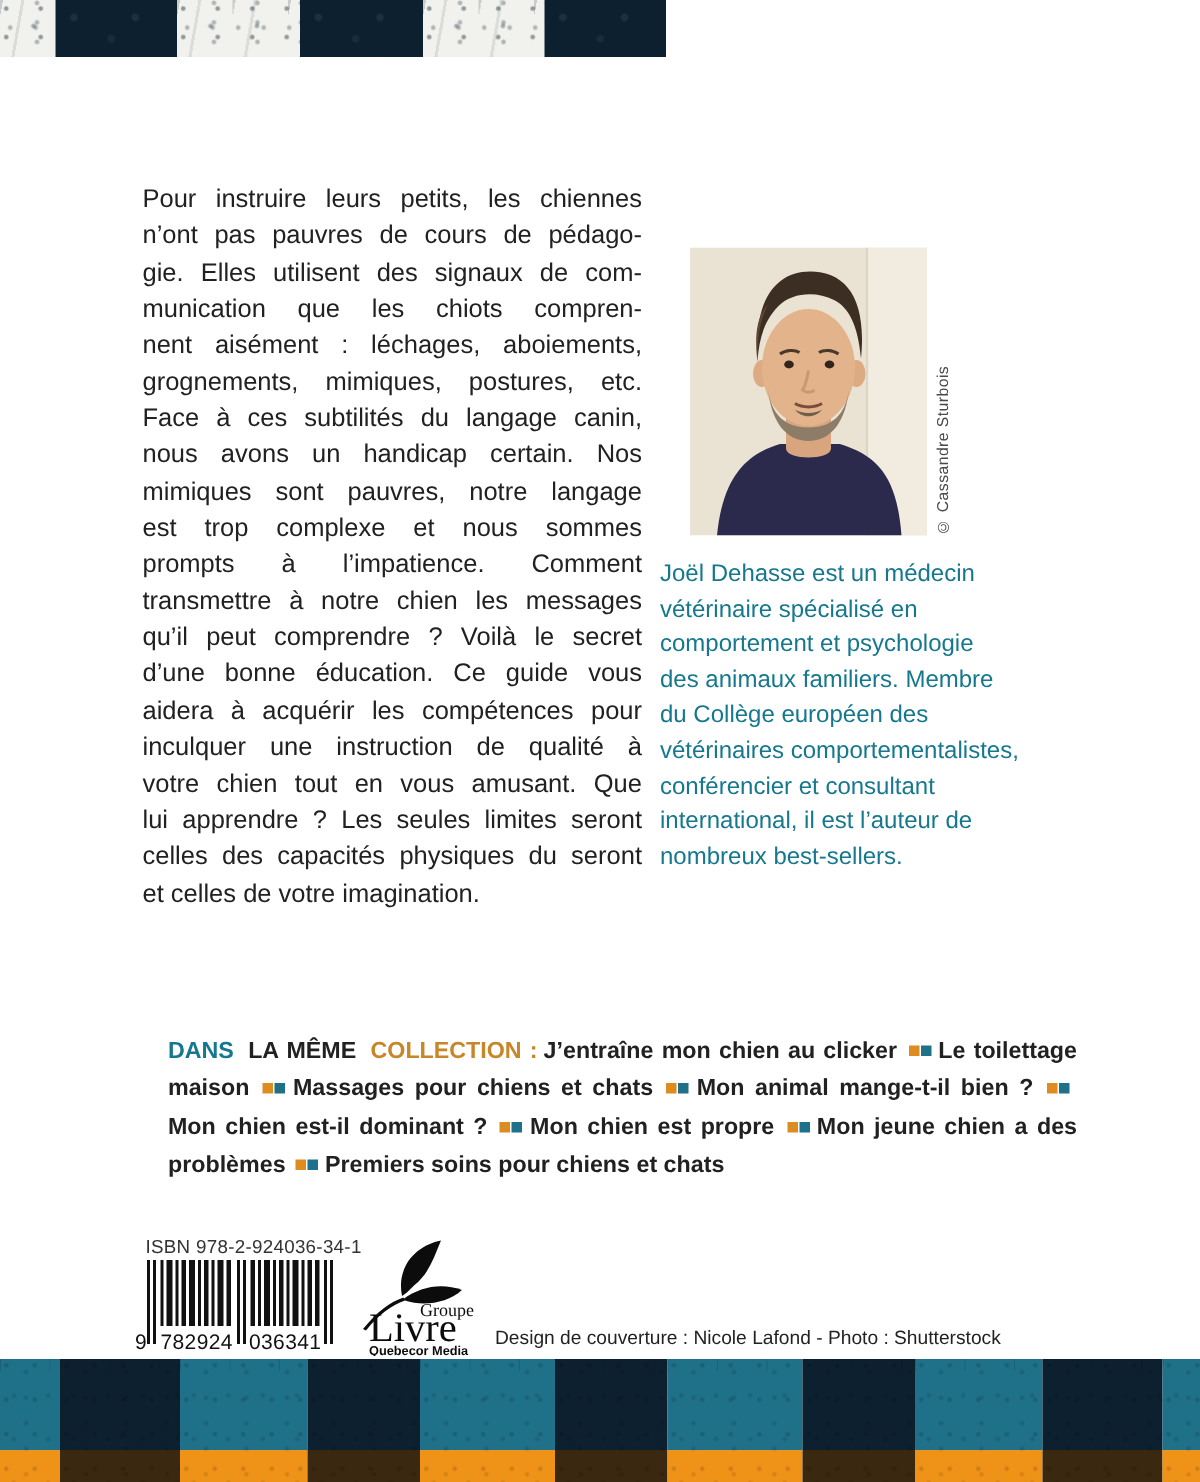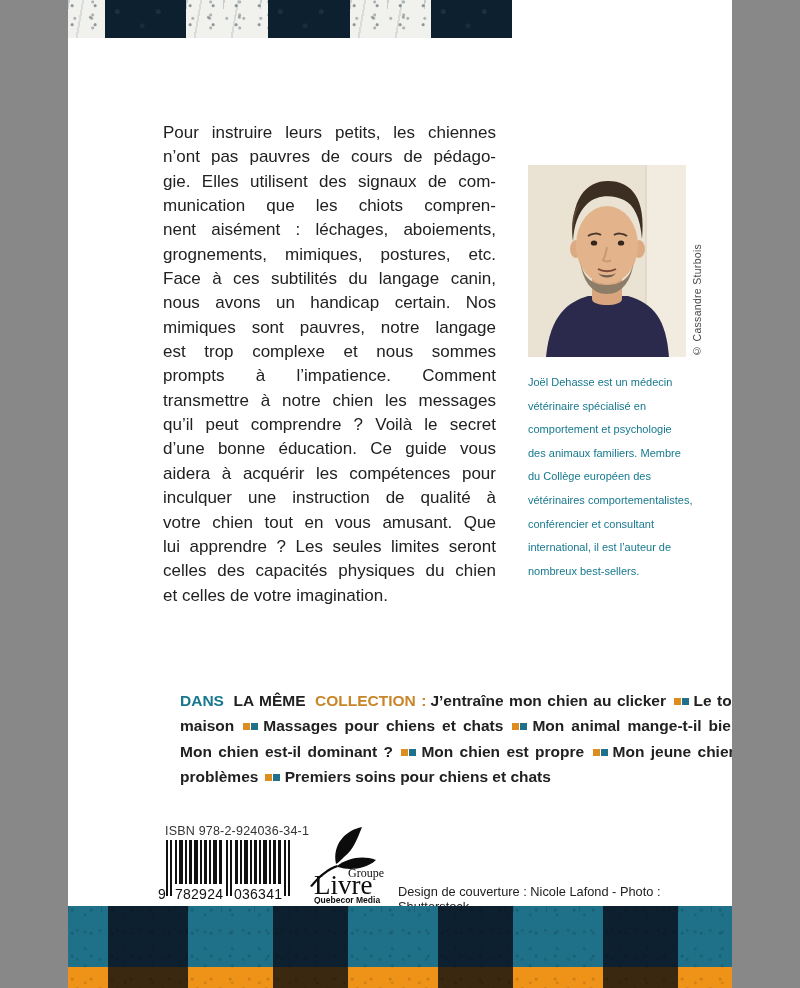--- a/index.html
+++ b/index.html
@@ -1,18 +1,18 @@
 <!DOCTYPE html>
 <html lang="fr" style="--teal: #1f7089; --teal_text: #16788e; --orange: #ef9318; --orange_text: #c8862a; --orange_text2: #dd8c1f; --dark_navy: #0d2030; --dark_brown: #3a2910; --ink: #212121; --credit_gray: #4a4a4a; --photo_bg: #eae2d2;"><head>
 <meta charset="utf-8">
 <style>
   * { margin:0; padding:0; box-sizing:border-box; }
   html,body { background:#888; }
   .page {
-    position:relative; width:664px; height:988px; margin:0 auto;
+    position:relative; width:800px; height:988px; margin:0 auto;
     background:#ffffff; overflow:hidden;
     font-family:"Liberation Sans", sans-serif;
   }
 
   
   .top-strip { position:absolute; left:0; top:0; height:38px; display:flex; }
   .top-strip .blk { height:38px; position:relative; }
   .tex-light {
     background:
       radial-gradient(circle at 18% 30%, rgba(20,40,50,.45) 0 1px, transparent 2px),
@@ -57,22 +57,22 @@
   
   .photo { position:absolute; left:460px; top:165px; width:158px; height:192px; }
   .photo svg { display:block; }
   .photo-credit {
     position:absolute; left:621px; top:165px; height:192px; width:16px;
     writing-mode:vertical-rl; transform:rotate(180deg);
     display:flex; justify-content:flex-start; align-items:center;
     font-size:10.5px; color:var(--credit_gray); letter-spacing:.3px;
   }
   .bio {
-    position:absolute; left:460px; top:371px; width:250px;
-    font-size:11px; line-height:23.6px; color:var(--teal_text);
+    position:absolute; left:440px; top:371px; width:250px;
+    font-size:16px; line-height:23.6px; color:var(--teal_text);
   }
 
   
   .collection {
     position:absolute; left:112px; top:688px; width:606px;
     font-size:15.5px; line-height:24.3px; font-weight:700; color:var(--ink);
     text-align:justify;
   }
   .c-dans { color:var(--teal_text); margin-right:4px; }
   .c-meme { color:var(--ink); margin-right:4px; }
@@ -116,21 +116,21 @@
       <div class="syn-line">mimiques sont pauvres, notre langage</div>
       <div class="syn-line">est trop complexe et nous sommes</div>
       <div class="syn-line">prompts à l’impatience. Comment</div>
       <div class="syn-line">transmettre à notre chien les messages</div>
       <div class="syn-line">qu’il peut comprendre ? Voilà le secret</div>
       <div class="syn-line">d’une bonne éducation. Ce guide vous</div>
       <div class="syn-line">aidera à acquérir les compétences pour</div>
       <div class="syn-line">inculquer une instruction de qualité à</div>
       <div class="syn-line">votre chien tout en vous amusant. Que</div>
       <div class="syn-line">lui apprendre ? Les seules limites seront</div>
-      <div class="syn-line">celles des capacités physiques du chien</div>
+      <div class="syn-line">celles des capacités physiques du seront</div>
       <div class="syn-line">et celles de votre imagination.</div>
     </div>
 
   <div class="photo">
     <svg width="158" height="192" viewBox="0 0 158 192">
       <rect x="0" y="0" width="158" height="192" fill="#eae2d2"></rect>
       <rect x="118" y="0" width="40" height="192" fill="#f2ece0"></rect>
       <line x1="118" y1="0" x2="118" y2="192" stroke="#ddd5c4" stroke-width="1.5"></line>
       <path d="M18,192 C22,150 40,137 60,131 L100,131 C126,139 138,154 141,192 Z" fill="#2b2a4d"></path>
       <path d="M64,104 L94,104 L94,134 C94,142 64,142 64,134 Z" fill="#d8a57f"></path>

